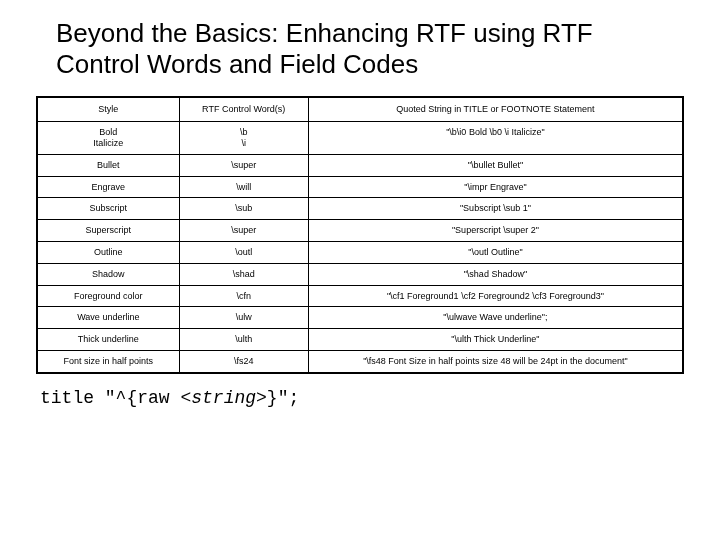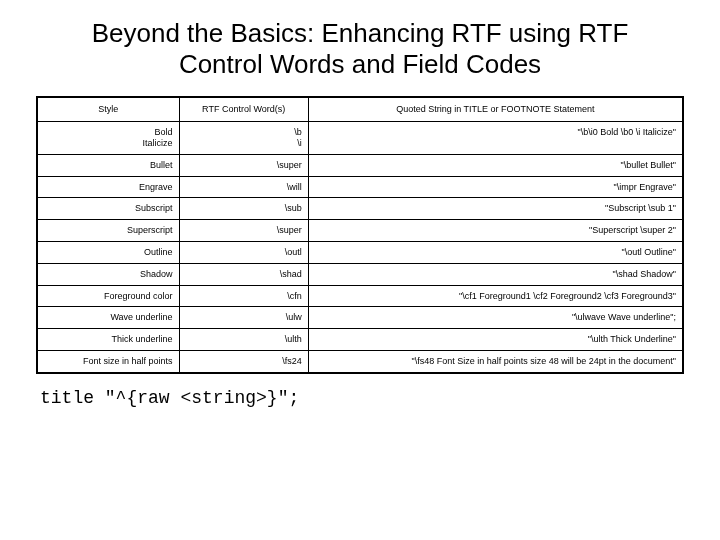--- a/index.html
+++ b/index.html
@@ -4,57 +4,56 @@
   <style>
     * { box-sizing: border-box; margin: 0; padding: 0; }
     body {
       width: 720px;
       height: 540px;
       background: #fff;
       font-family: Arial, Helvetica, sans-serif;
       padding: 18px 36px 0 36px;
     }
     .title {
-      text-align: center;
       font-size: 26px;
       font-weight: 400;
       line-height: 1.2;
       margin-bottom: 16px;
       padding: 0 20px;
     }
     table {
       width: 100%;
       border-collapse: collapse;
       border: 2px solid #000;
       table-layout: fixed;
     }
     th, td {
       border: 1px solid #000;
       font-size: 9px;
-      text-align: right;
+      text-align: center;
       vertical-align: top;
       padding: 5px 6px;
       line-height: 1.2;
       word-wrap: break-word;
     }
     th {
       text-align: center;
       font-weight: 400;
       padding: 6px 7px;
     }
     col.c1 { width: 22%; }
     col.c2 { width: 20%; }
     col.c3 { width: 58%; }
     .footer {
       font-family: "Courier New", Courier, monospace;
       font-size: 18px;
       margin-top: 14px;
       padding-left: 4px;
     }
-    .footer .str { }
+    .footer .str { font-style: italic; }
   </style>
 </head>
 <body>
 
 <div class="title">Beyond the Basics: Enhancing RTF using RTF Control Words and Field Codes</div>
 
 <table>
   <colgroup>
     <col class="c1">
       <col class="c2">

